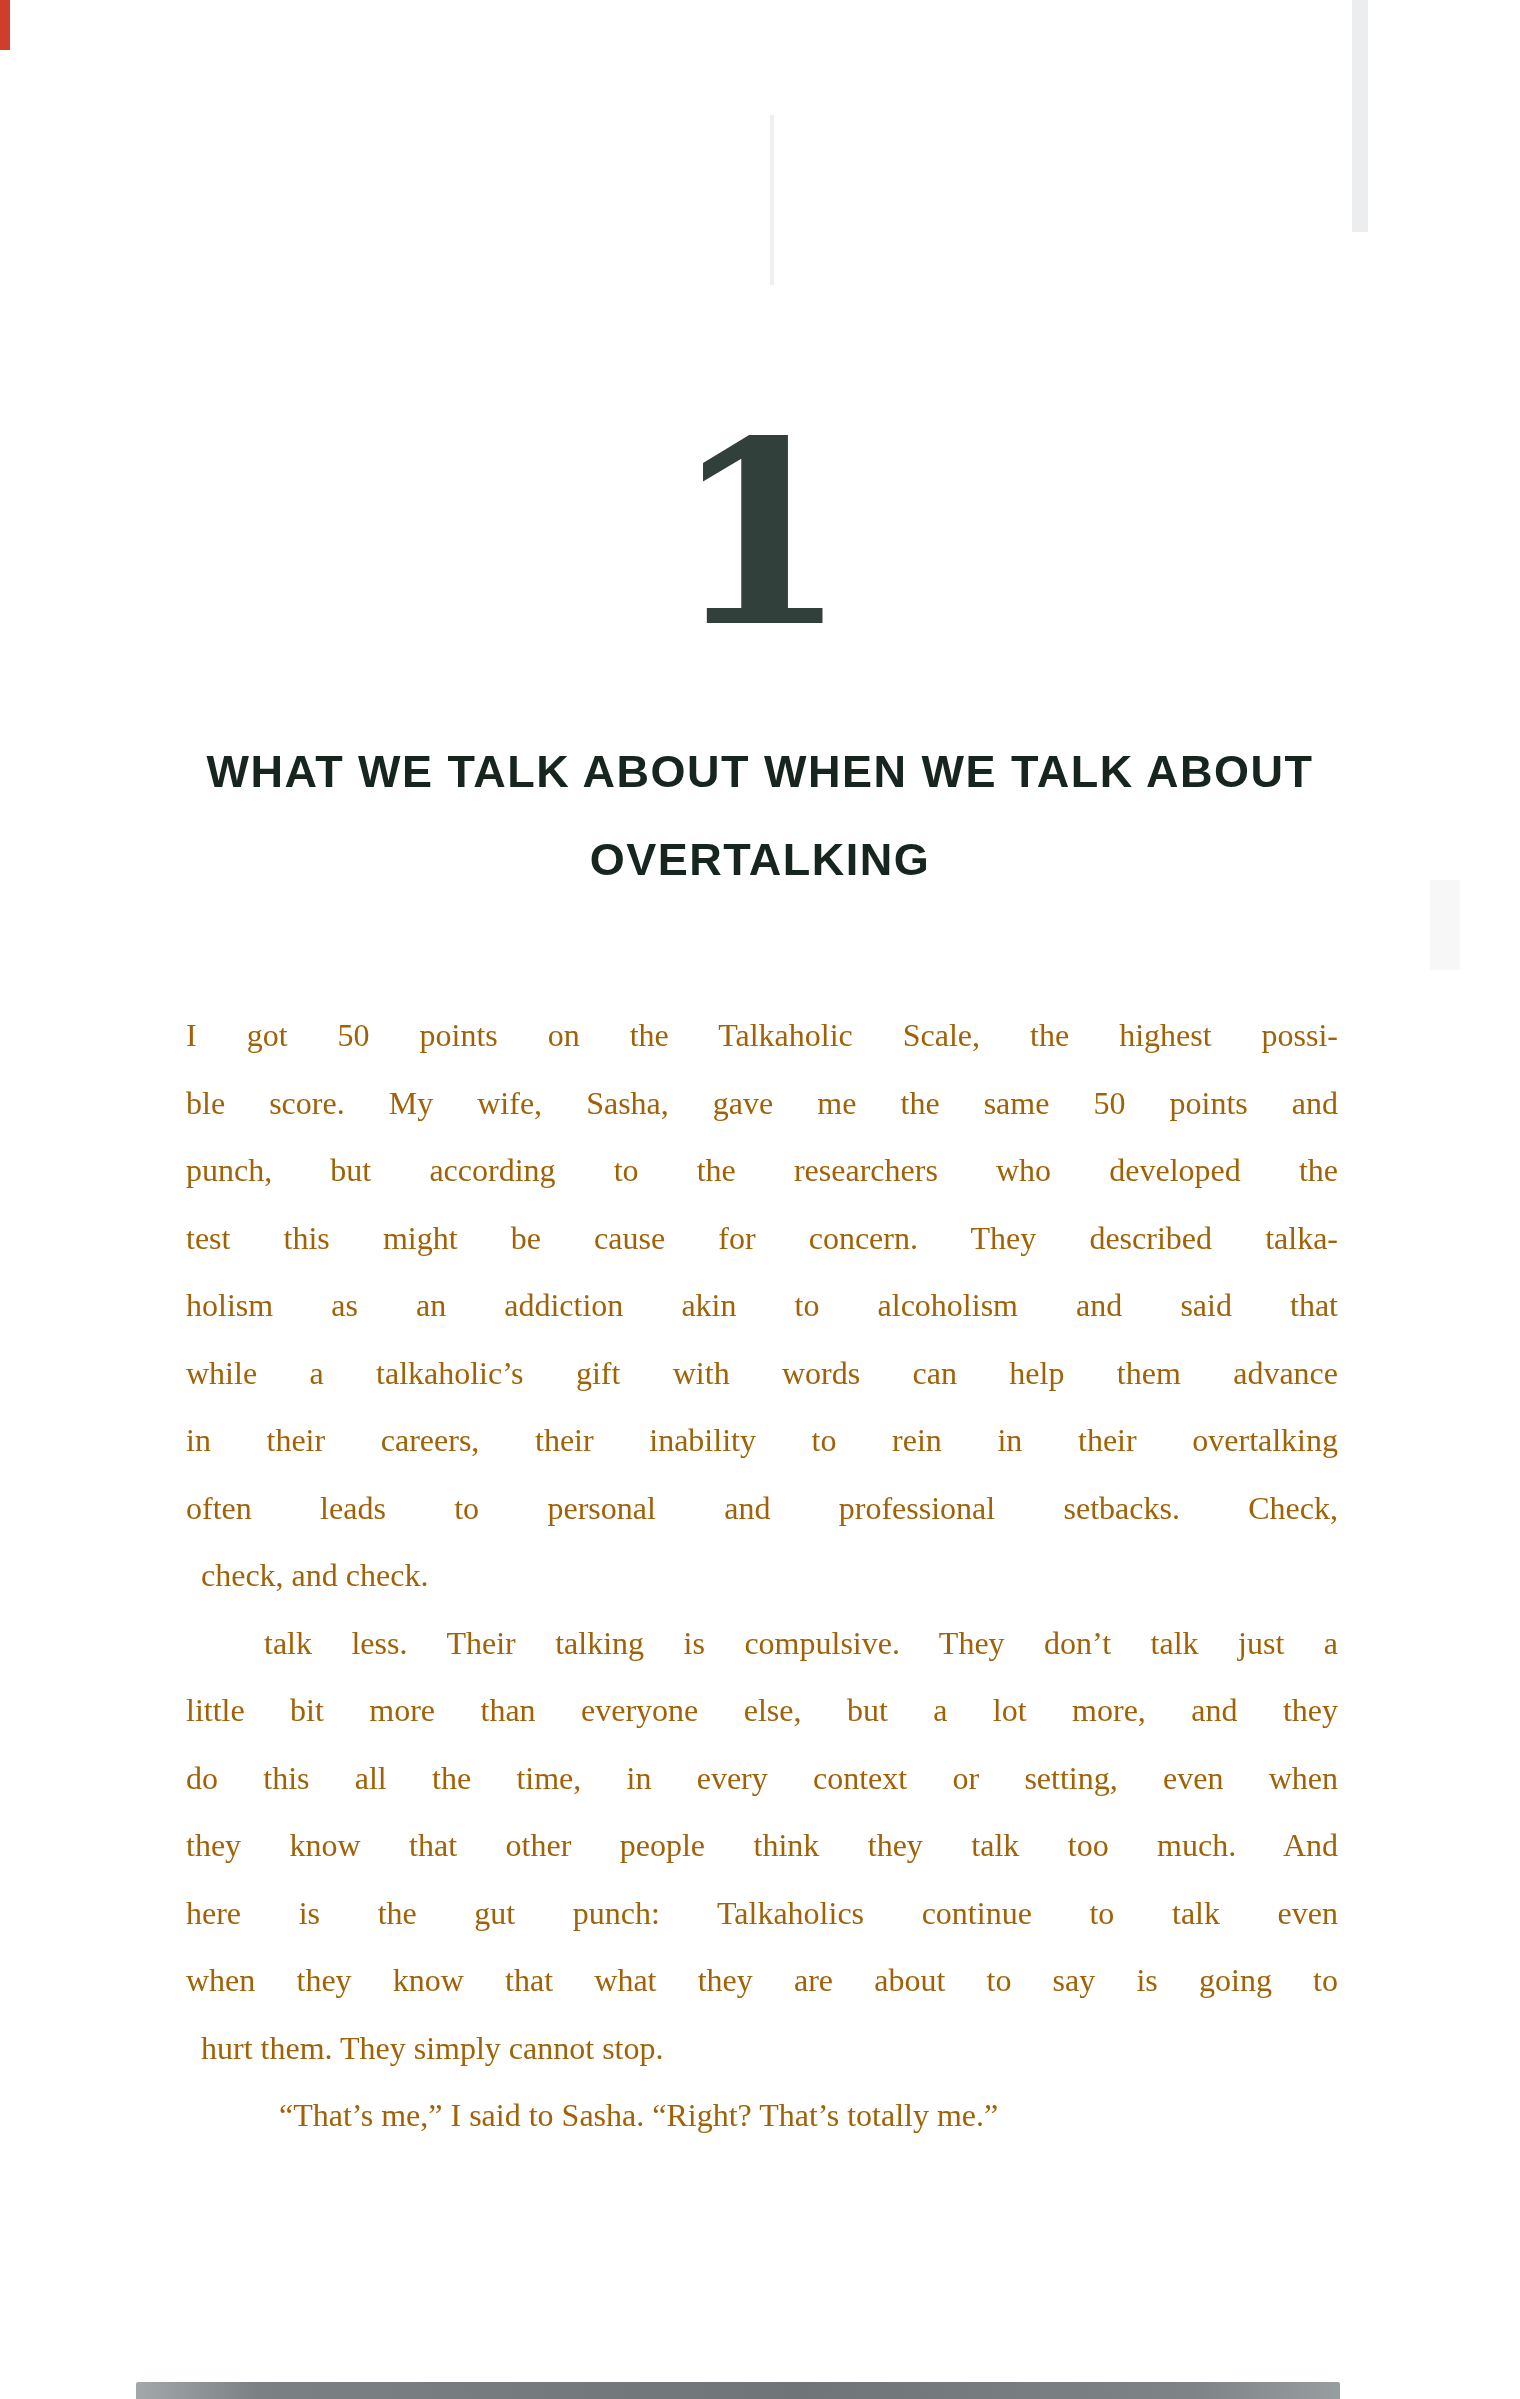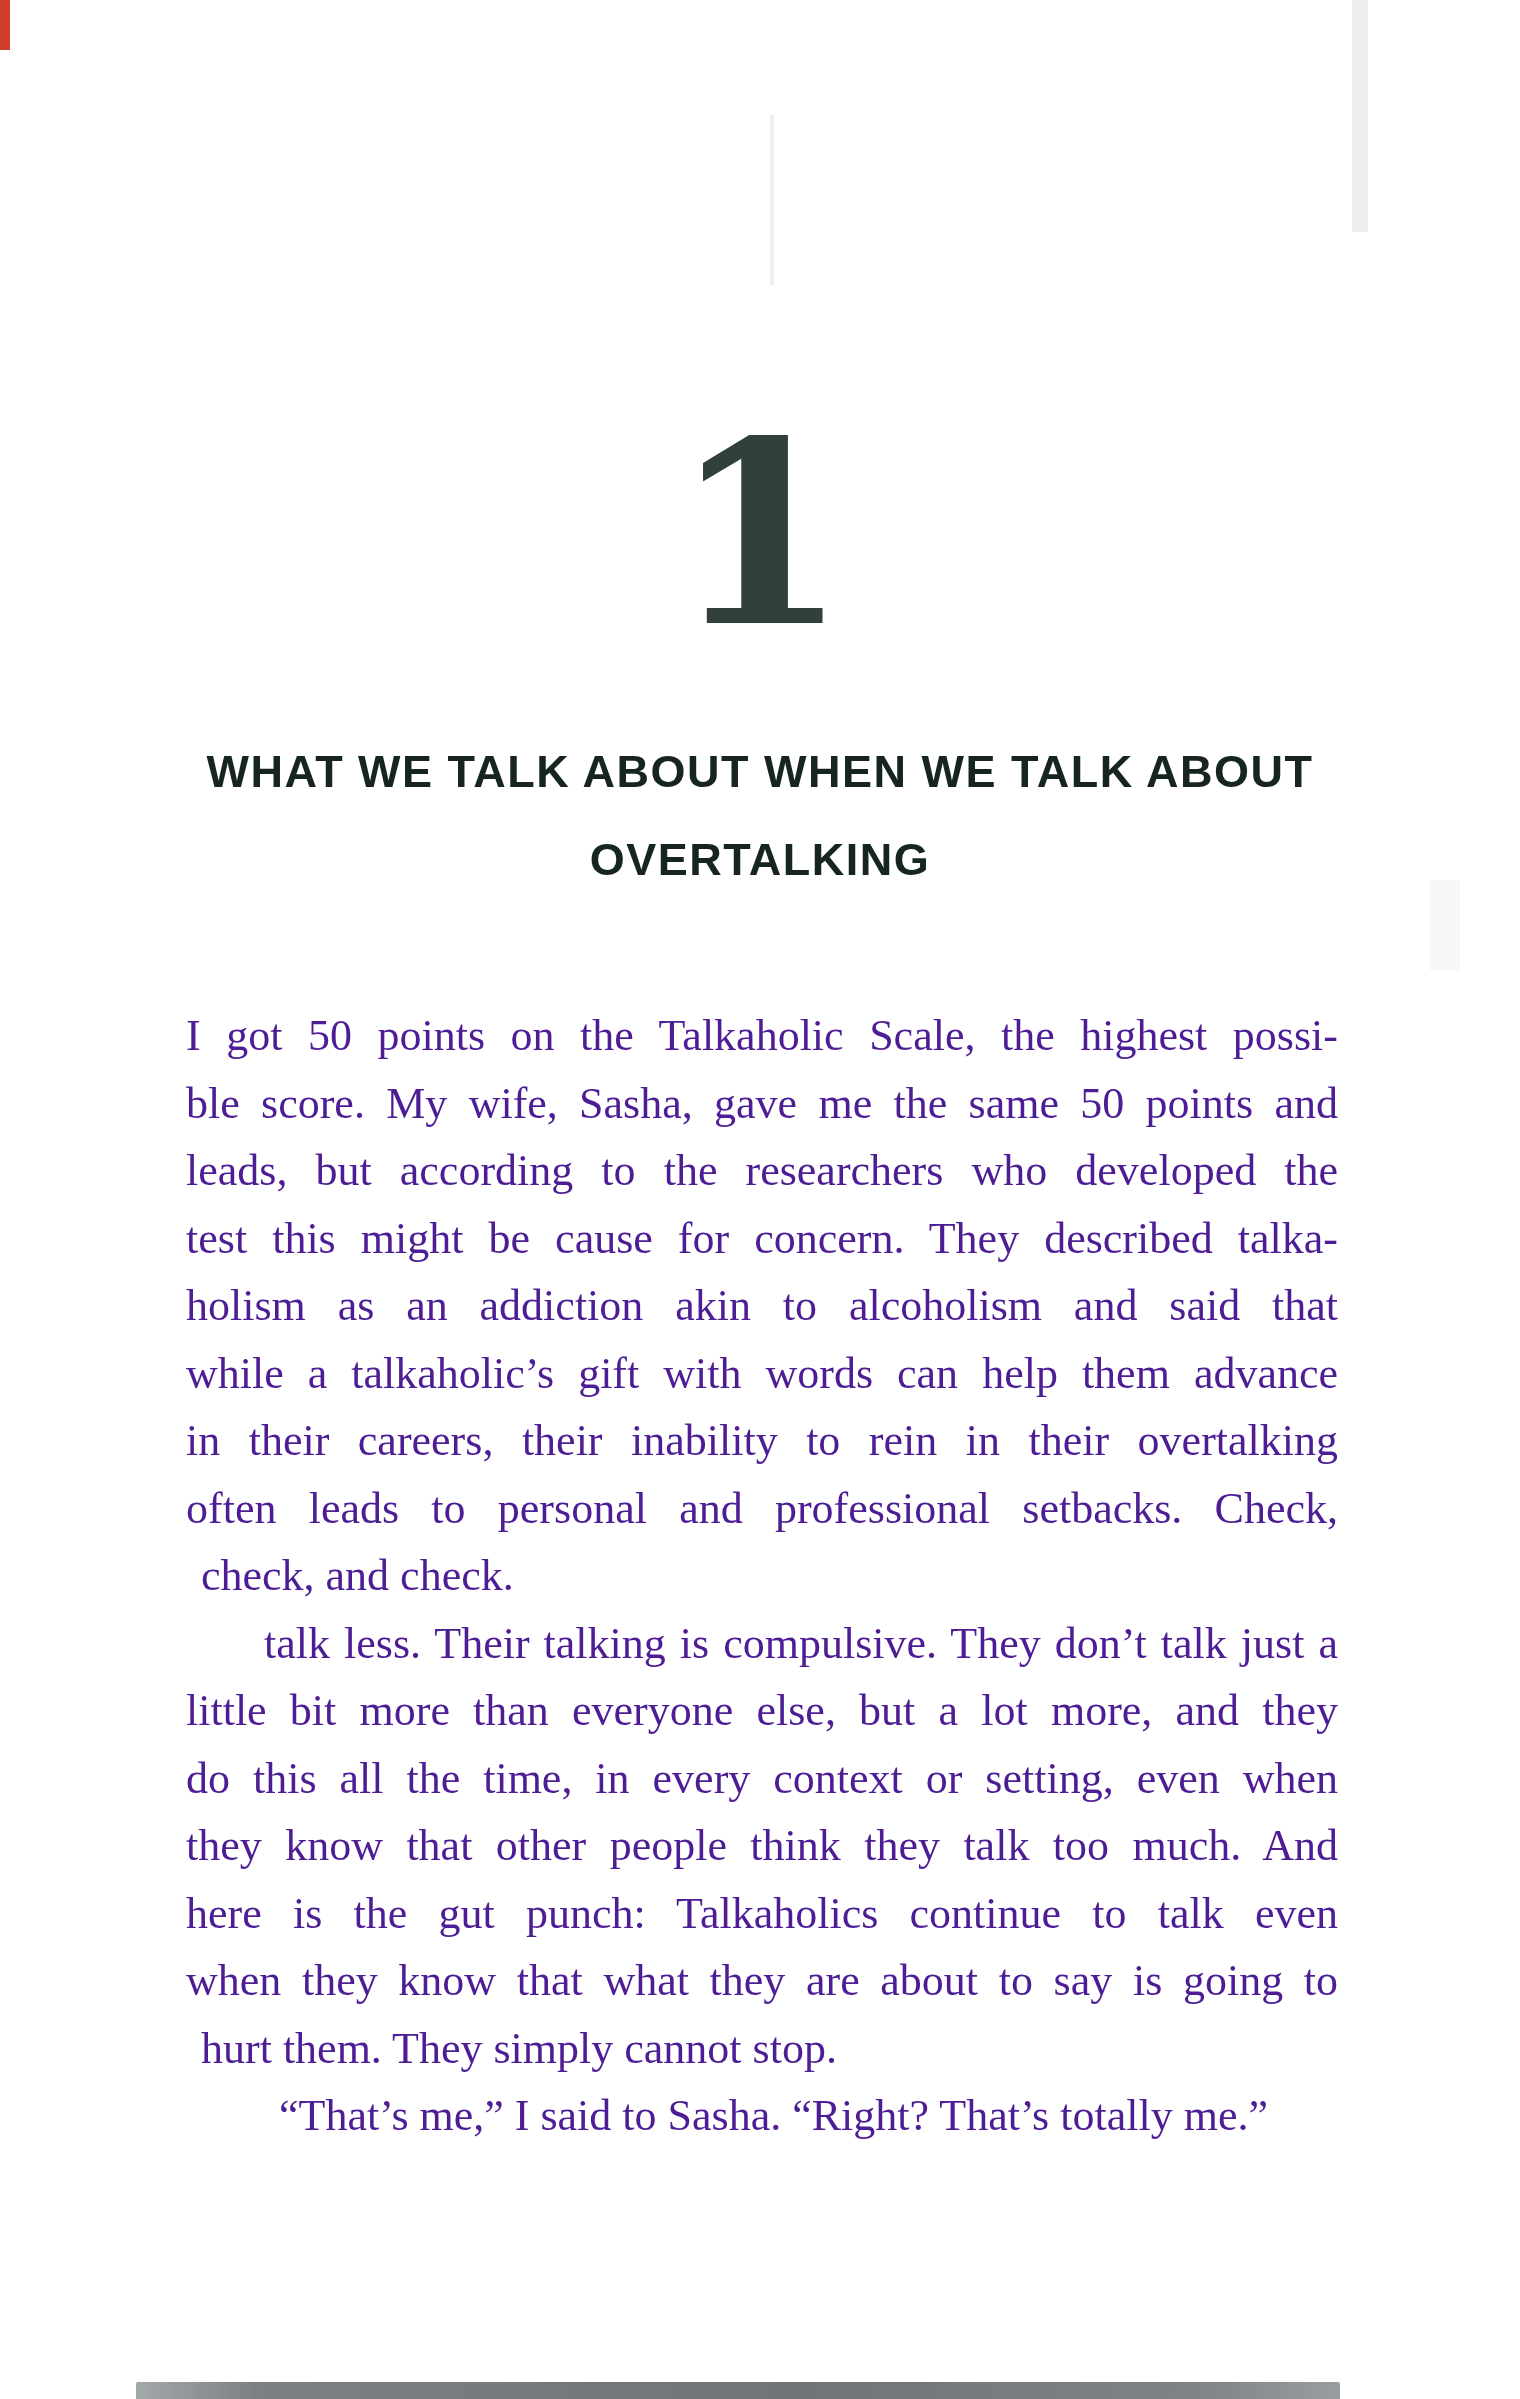--- a/index.html
+++ b/index.html
@@ -45,23 +45,23 @@
     letter-spacing: 1.5px;
     color: #17251f;
   }
 
   
   .body-text {
     position: absolute;
     top: 1002px;
     left: 186px;
     width: 1152px;
-    font-size: 44px;
+    font-size: 32px;
     line-height: 67.5px;
-    color: #4c1d95;
+    color: #a16207;
   }
   .para { margin: 0; }
   .para.indented .line:first-child { text-indent: 78px; }
   .line {
     text-align: justify;
     text-align-last: justify;
     -moz-text-align-last: justify;
     white-space: normal;
   }
   .line.last {
@@ -110,21 +110,21 @@
 
   <div class="chapter-title">
     <div>WHAT WE TALK ABOUT WHEN WE TALK ABOUT</div>
     <div>OVERTALKING</div>
   </div>
 
   <div class="body-text">
       <div class="para">
         <div class="line">I got 50 points on the Talkaholic Scale, the highest possi-</div>
         <div class="line">ble score. My wife, Sasha, gave me the same 50 points and</div>
-        <div class="line">leads, but according to the researchers who developed the</div>
+        <div class="line">punch, but according to the researchers who developed the</div>
         <div class="line">test this might be cause for concern. They described talka-</div>
         <div class="line">holism as an addiction akin to alcoholism and said that</div>
         <div class="line">while a talkaholic’s gift with words can help them advance</div>
         <div class="line">in their careers, their inability to rein in their overtalking</div>
         <div class="line">often leads to personal and professional setbacks. Check,</div>
         <div class="line last">check, and check.</div>
       </div>
       <div class="para indented">
         <div class="line">talk less. Their talking is compulsive. They don’t talk just a</div>
         <div class="line">little bit more than everyone else, but a lot more, and they</div>

